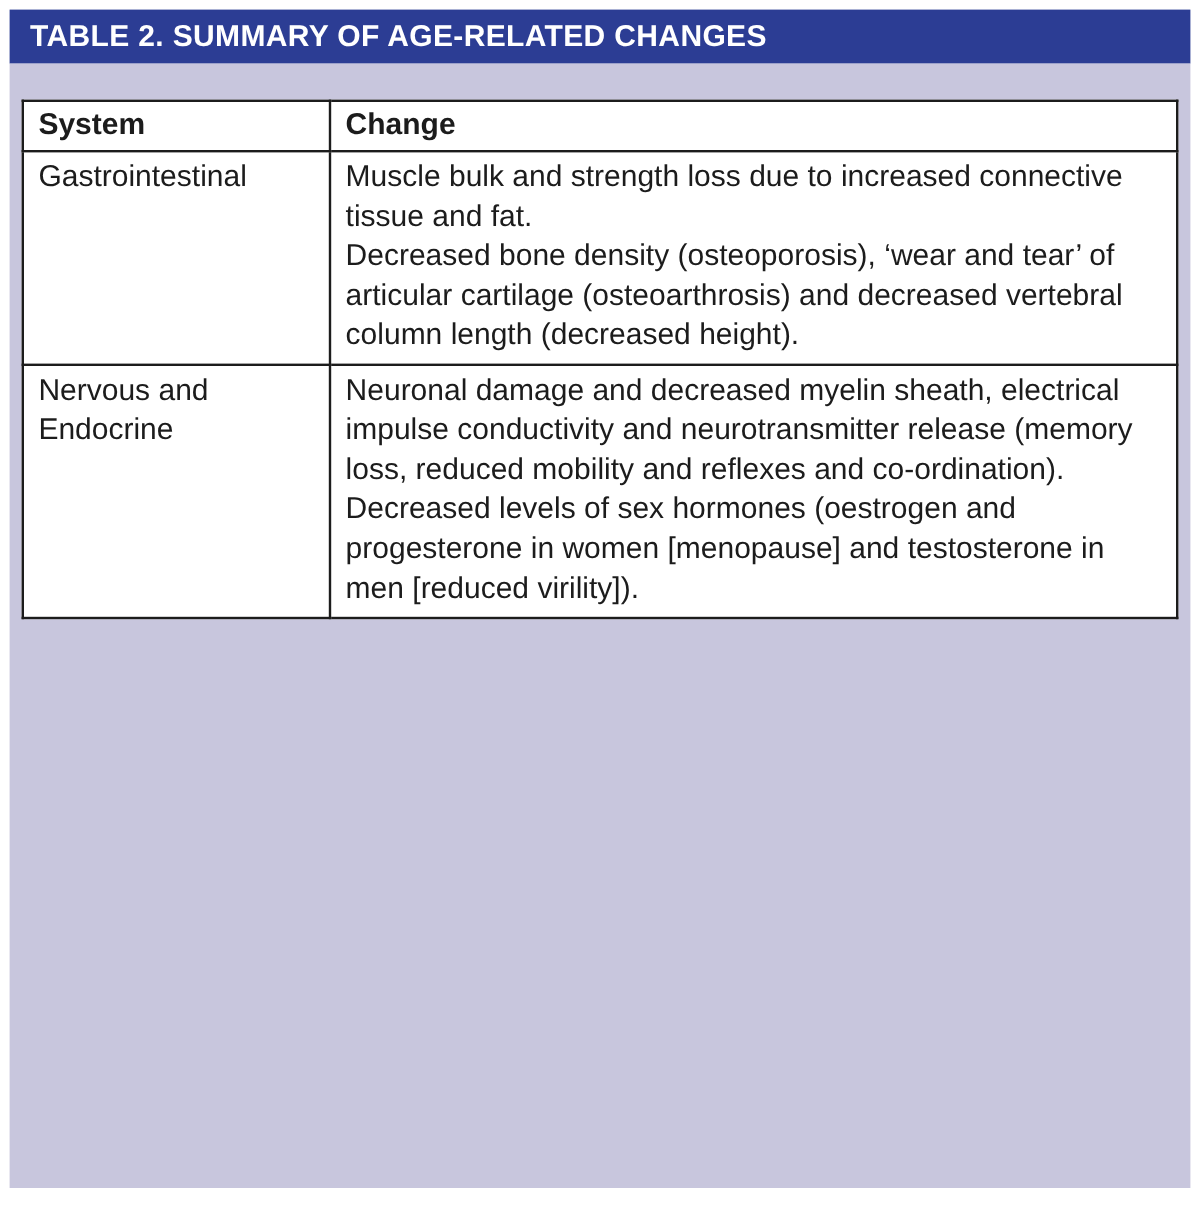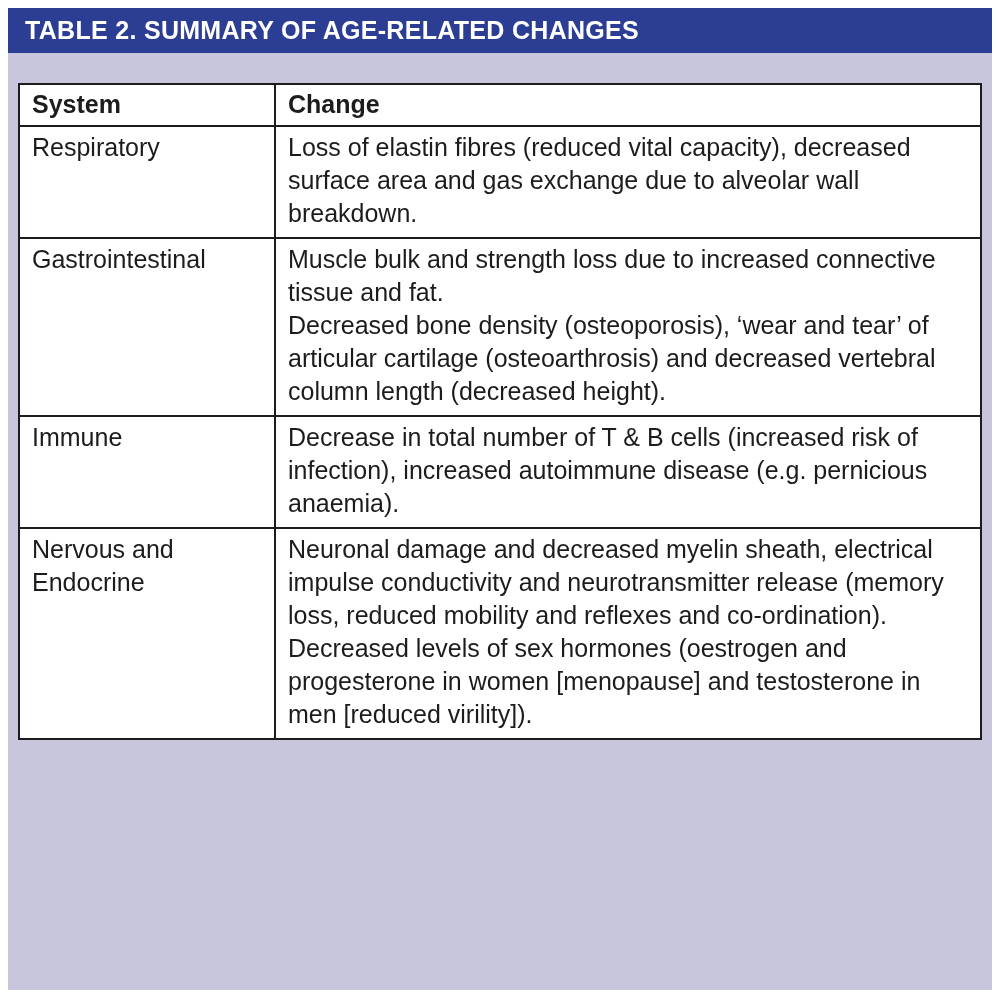--- a/index.html
+++ b/index.html
@@ -73,31 +73,23 @@
         <col class="col-change">
       </colgroup>
       <thead>
         <tr>
           <th>System</th>
           <th>Change</th>
         </tr>
       </thead>
       <tbody>
         <tr>
-          <td class="system-cell">Respiratory</td>
-          <td class="change-cell">Loss of elastin fibres (reduced vital capacity), decreased surface area and gas exchange due to alveolar wall breakdown.</td>
-        </tr>
-        <tr>
           <td class="system-cell">Gastrointestinal</td>
           <td class="change-cell">Muscle bulk and strength loss due to increased connective tissue and fat.
 Decreased bone density (osteoporosis), ‘wear and tear’ of articular cartilage (osteoarthrosis) and decreased vertebral column length (decreased height).</td>
-        </tr>
-        <tr>
-          <td class="system-cell">Immune</td>
-          <td class="change-cell">Decrease in total number of T &amp; B cells (increased risk of infection), increased autoimmune disease (e.g. pernicious anaemia).</td>
         </tr>
         <tr>
           <td class="system-cell">Nervous and Endocrine</td>
           <td class="change-cell">Neuronal damage and decreased myelin sheath, electrical impulse conductivity and neurotransmitter release (memory loss, reduced mobility and reflexes and co-ordination).
 Decreased levels of sex hormones (oestrogen and progesterone in women [menopause] and testosterone in men [reduced virility]).</td>
         </tr>
       </tbody>
     </table>
   </div>
 

